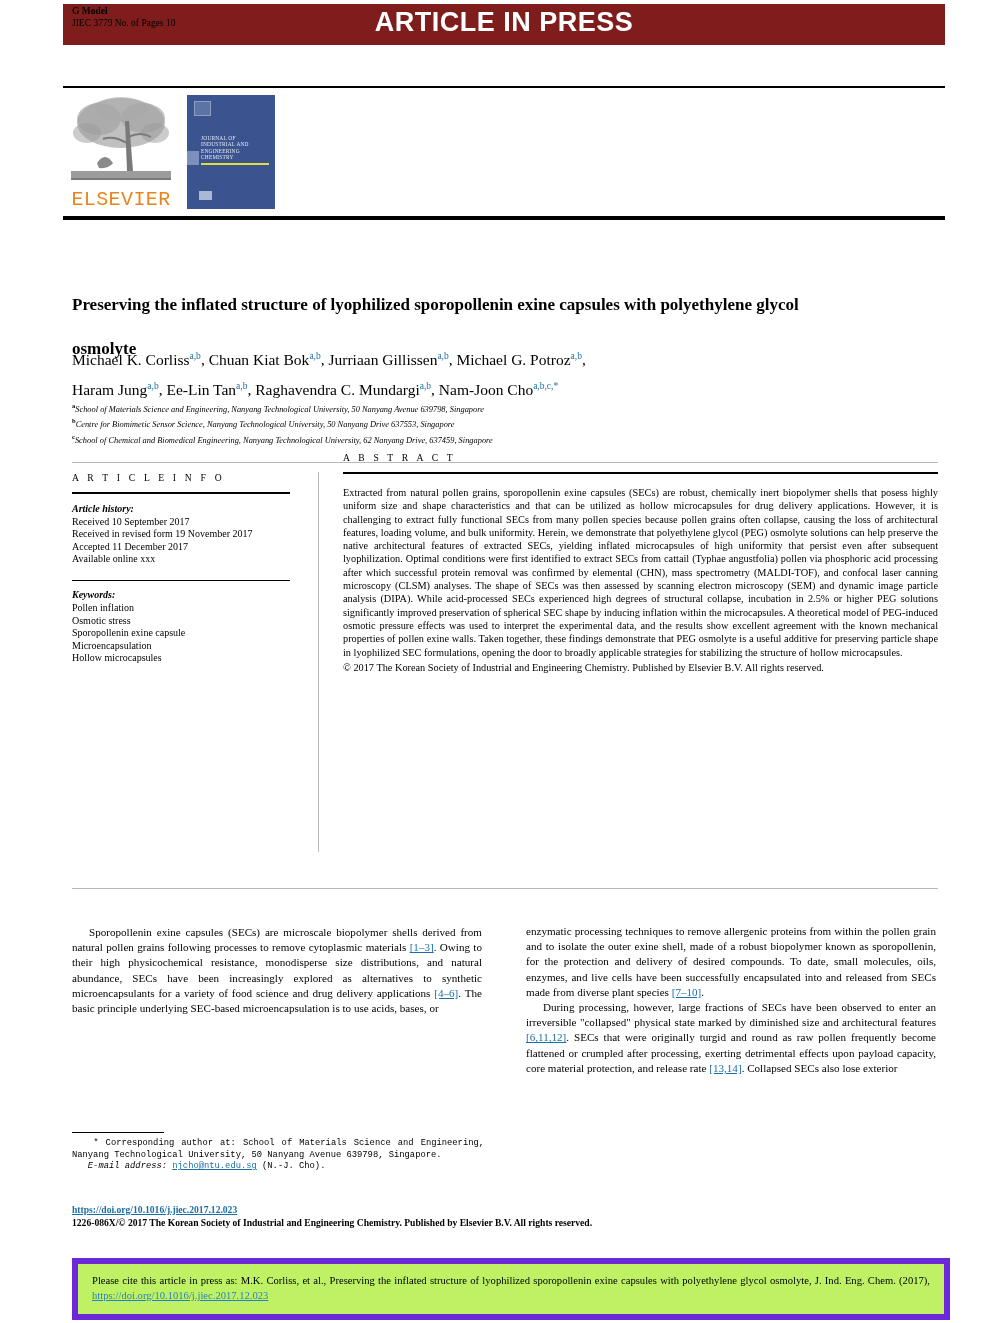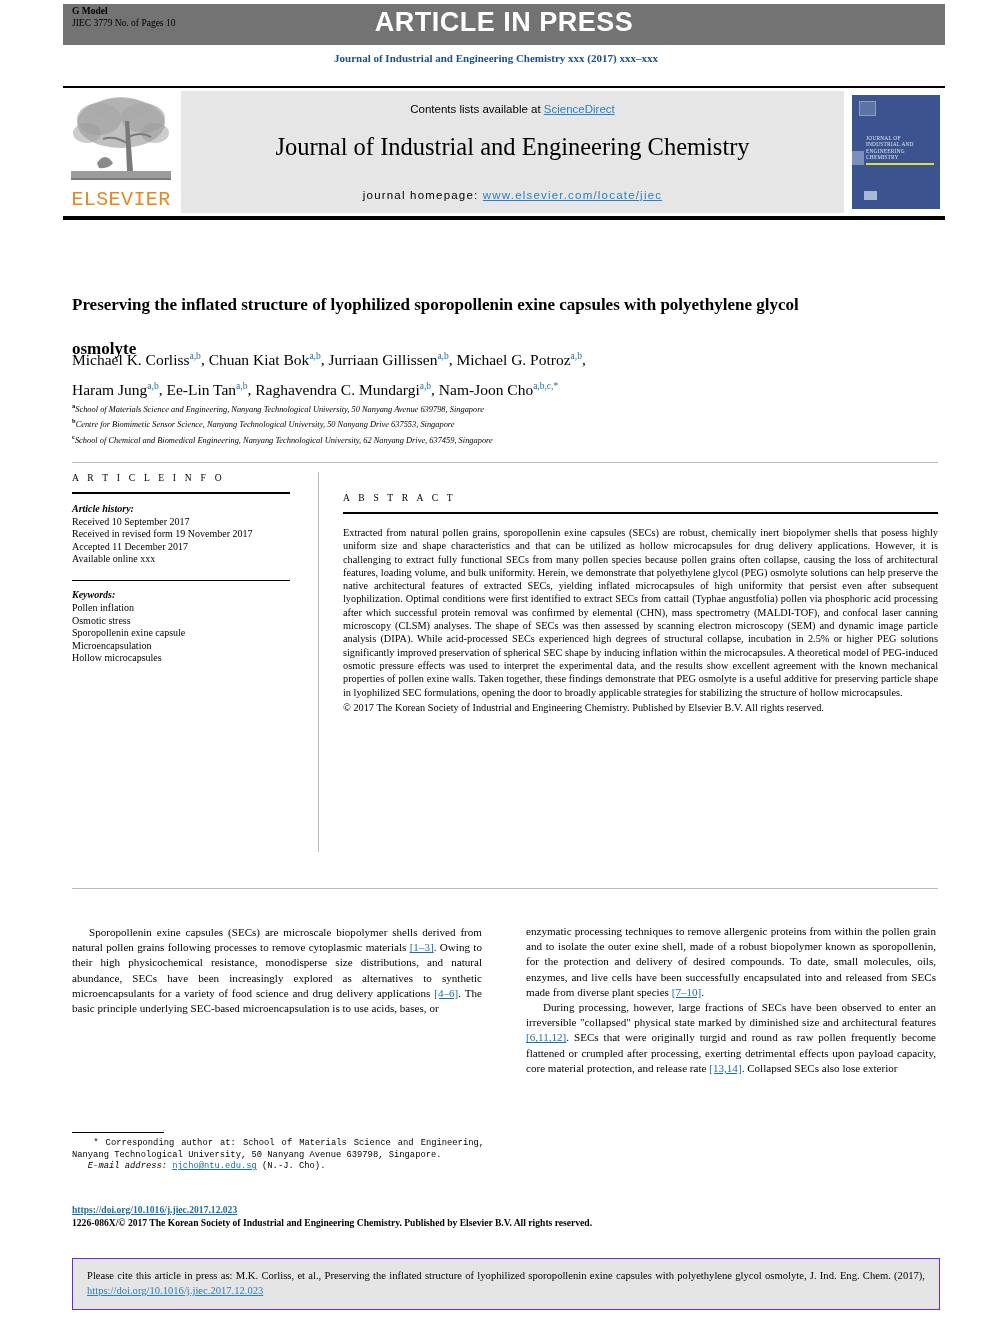--- a/index.html
+++ b/index.html
@@ -23,21 +23,21 @@
     height: 1323px;
   }
 
   
   .press-banner {
     position: absolute;
     left: 63px;
     top: 4px;
     width: 882px;
     height: 41px;
-    background: #737373;
+    background: #7f1d1d;
   }
   .press-banner .press-text {
     position: absolute;
     left: 0; right: 0;
     top: 3px;
     text-align: center;
     color: #ffffff;
     font-family: "Liberation Sans", sans-serif;
     font-weight: bold;
     font-size: 27px;
@@ -281,21 +281,21 @@
   .kw-rule {
     height: 1.5px;
     background: #000;
     margin-top: 14px;
     margin-bottom: 8px;
   }
 
   .abstract-col {
     position: absolute;
     left: 343px;
-    top: 492px;
+    top: 452px;
     width: 595px;
   }
   .abstract-body {
     font-size: 10.3px;
     line-height: 13.3px;
     text-align: justify;
     font-family: "Liberation Serif", serif;
     margin-top: 12px;
   }
   .abstract-body .copy {
@@ -389,22 +389,22 @@
   }
   .doi-block .issn { font-weight: bold; }
 
   
   .cite-box {
     position: absolute;
     left: 72px;
     top: 1258px;
     width: 866px;
     height: 50px;
-    background: #e5e5e5;
-    border: 1px solid #6d28d9;
+    background: #bef264;
+    border: 6px solid #6d28d9;
   }
   .cite-text {
     position: absolute;
     left: 14px;
     right: 14px;
     top: 9px;
     font-size: 10.6px;
     line-height: 15px;
     font-family: "Liberation Serif", serif;
     text-align: justify;
@@ -417,21 +417,20 @@
 <div class="page">
 
   <div class="press-banner">
     <div class="press-text">ARTICLE IN PRESS</div>
   </div>
   <div class="gmodel">
     <div class="l1">G Model</div>
     <div class="l2">JIEC 3779 No. of Pages 10</div>
   </div>
 
-  <div class="running-head">Journal of Industrial and Engineering Chemistry xxx (2017) xxx–xxx</div>
 
   <div class="masthead">
     <div class="masthead-inner">
 
       <div class="elsevier-logo">
         <div class="tree-box">
           <svg width="104" height="92" viewBox="0 0 104 92" xmlns="http://www.w3.org/2000/svg">
             <g fill="#6e6e6e">
               <ellipse cx="52" cy="30" rx="44" ry="25" fill="#8c8c8c" opacity="0.55"></ellipse>
               <ellipse cx="30" cy="26" rx="22" ry="16" fill="#9e9e9e" opacity="0.6"></ellipse>
@@ -444,29 +443,20 @@
             <path d="M58 50 Q44 42 34 46" stroke="#7a7a7a" stroke-width="2" fill="none"></path>
             <path d="M59 44 Q72 38 82 44" stroke="#7a7a7a" stroke-width="2" fill="none"></path>
             <path d="M28 70 Q36 58 44 70 Q40 76 30 75 Z" fill="#8a8a8a"></path>
             <rect x="2" y="78" width="100" height="7" fill="#9c9c9c"></rect>
             <rect x="2" y="85" width="100" height="2" fill="#7a7a7a"></rect>
           </svg>
         </div>
         <div class="elsevier-word">ELSEVIER</div>
       </div>
 
-      <div class="contents-panel">
-        <div class="contents-line">
-          <span>Contents lists available at </span><a class="sd" href="#">ScienceDirect</a>
-        </div>
-        <div class="journal-name">Journal of Industrial and Engineering Chemistry</div>
-        <div class="homepage-line">
-          <span>journal homepage: </span><a class="url" href="#">www.elsevier.com/locate/jiec</a>
-        </div>
-      </div>
 
       <div class="cover-thumb">
         <div class="cover-inner">
           <div class="cover-tm"></div>
           <div class="cover-band"></div>
           <div class="cover-title">JOURNAL OF INDUSTRIAL AND ENGINEERING CHEMISTRY</div>
           <div class="cover-rule"></div>
           <div class="cover-foot-mark"></div>
         </div>
       </div>

